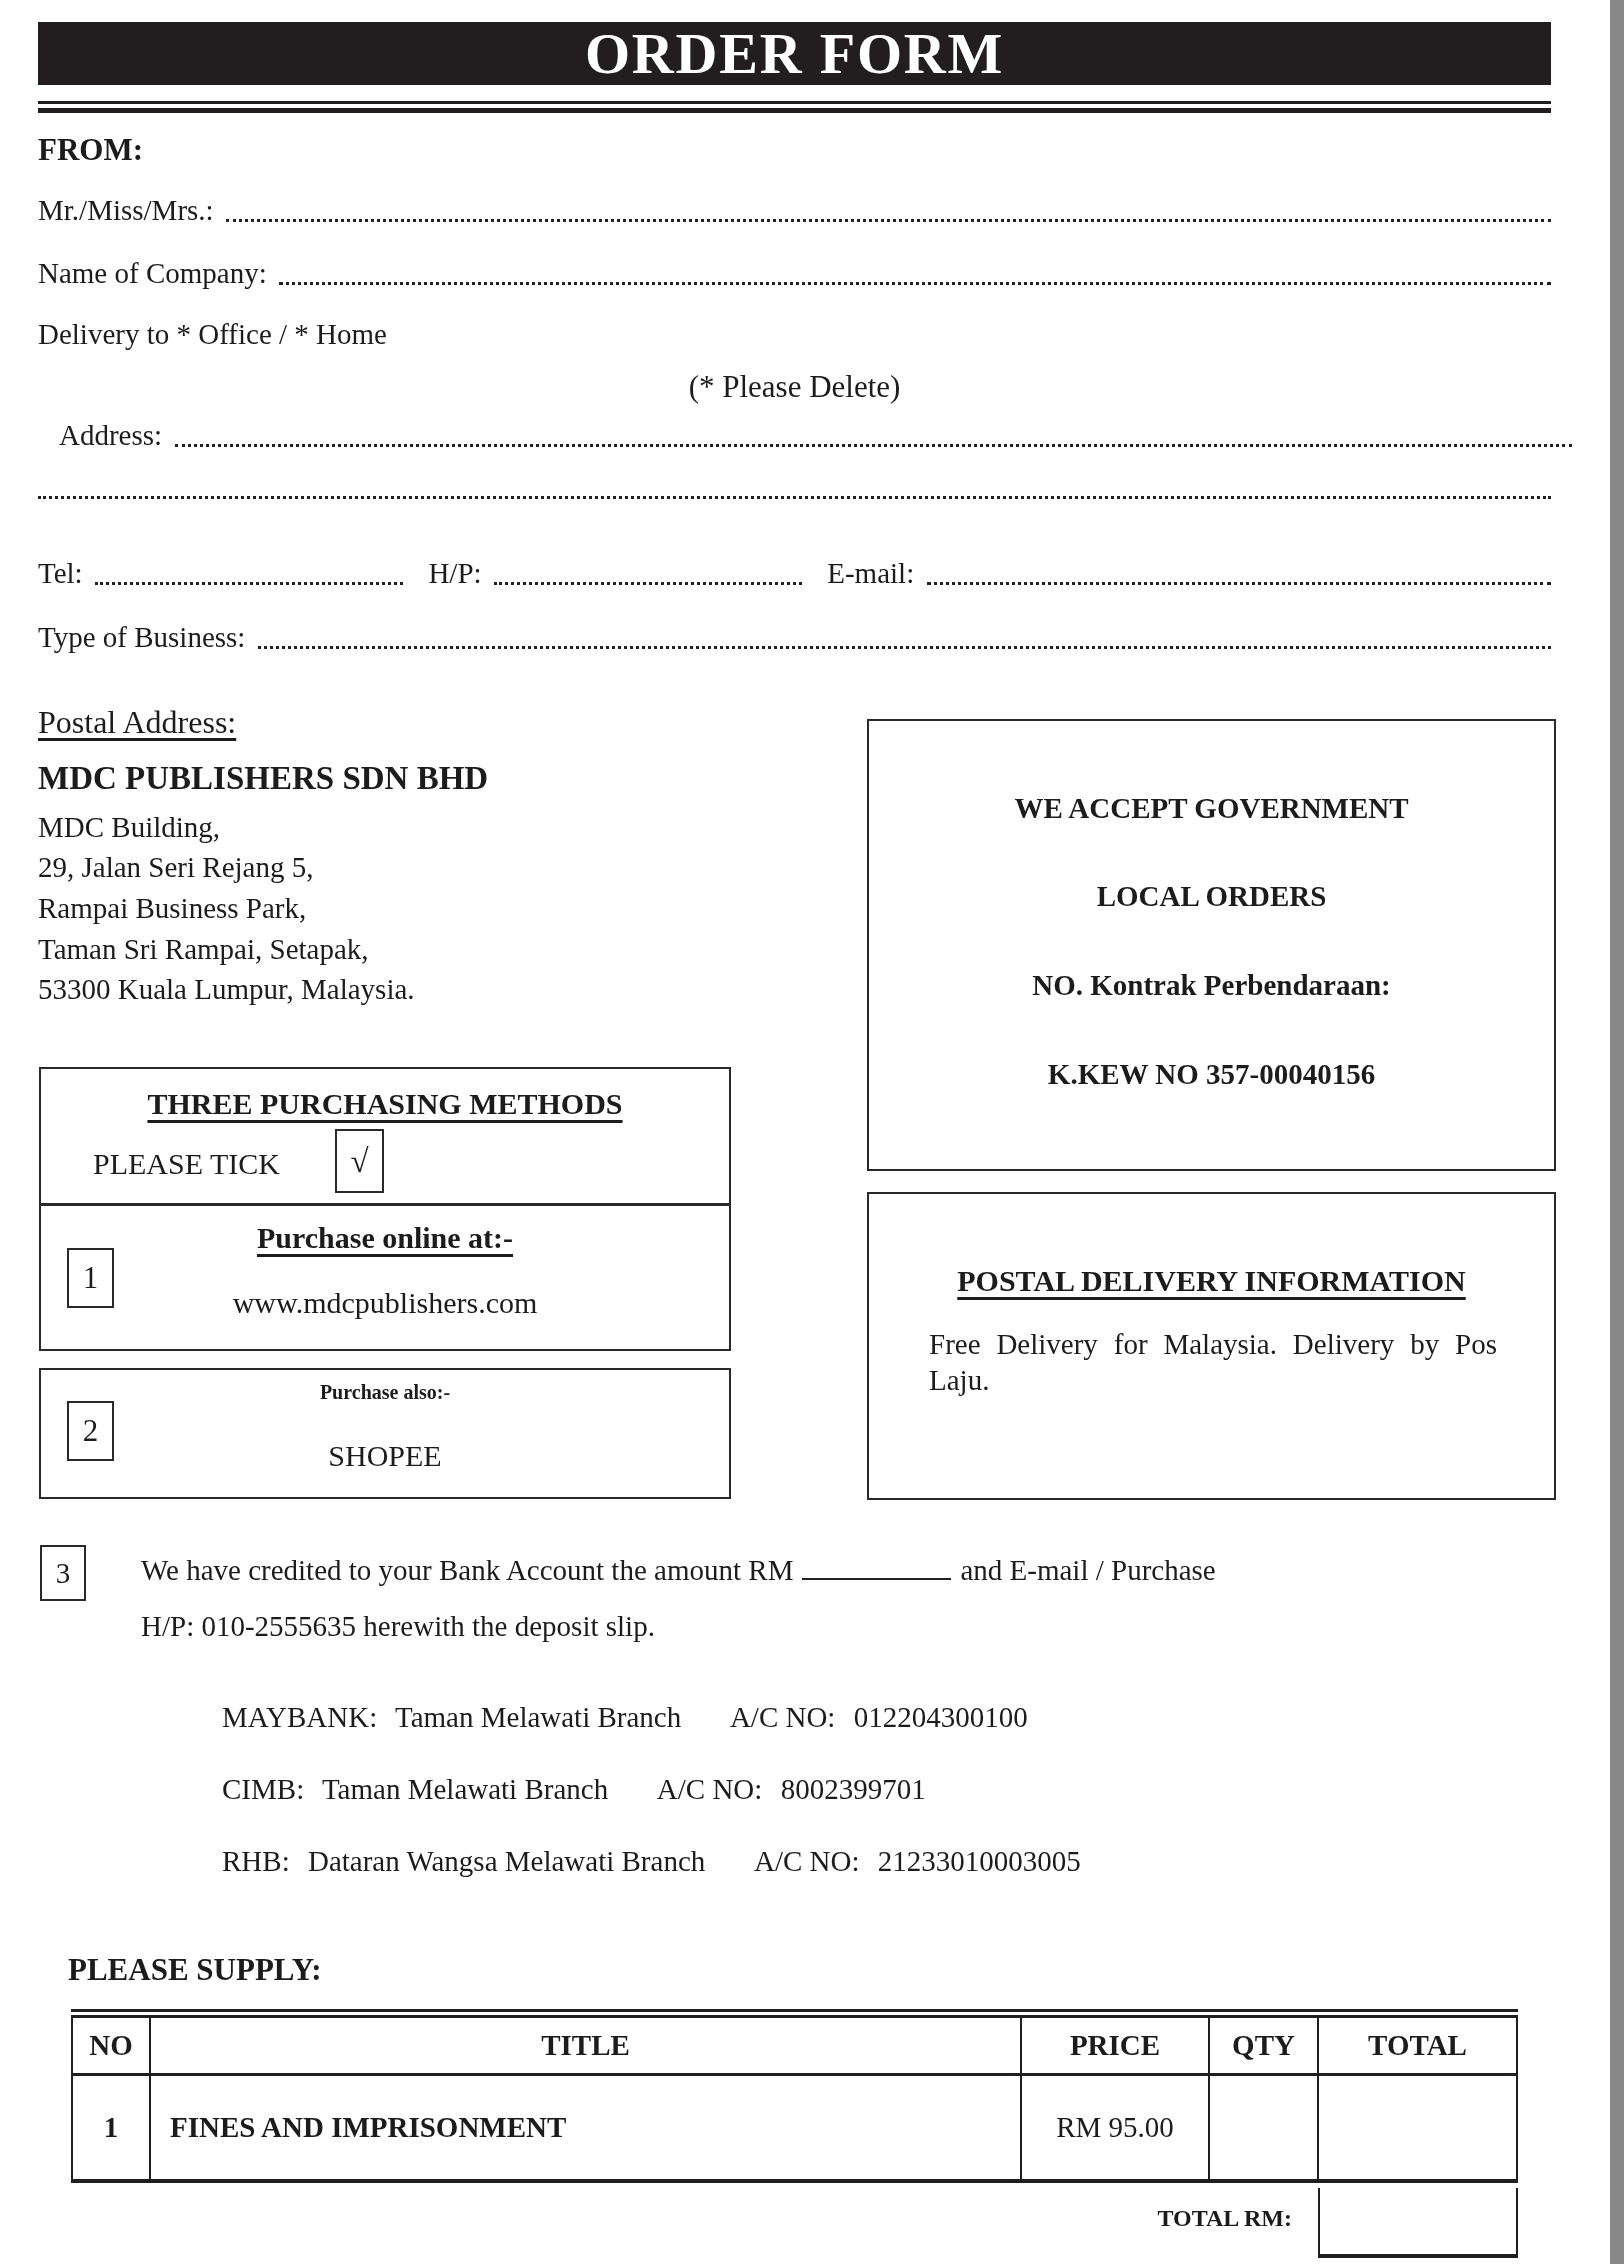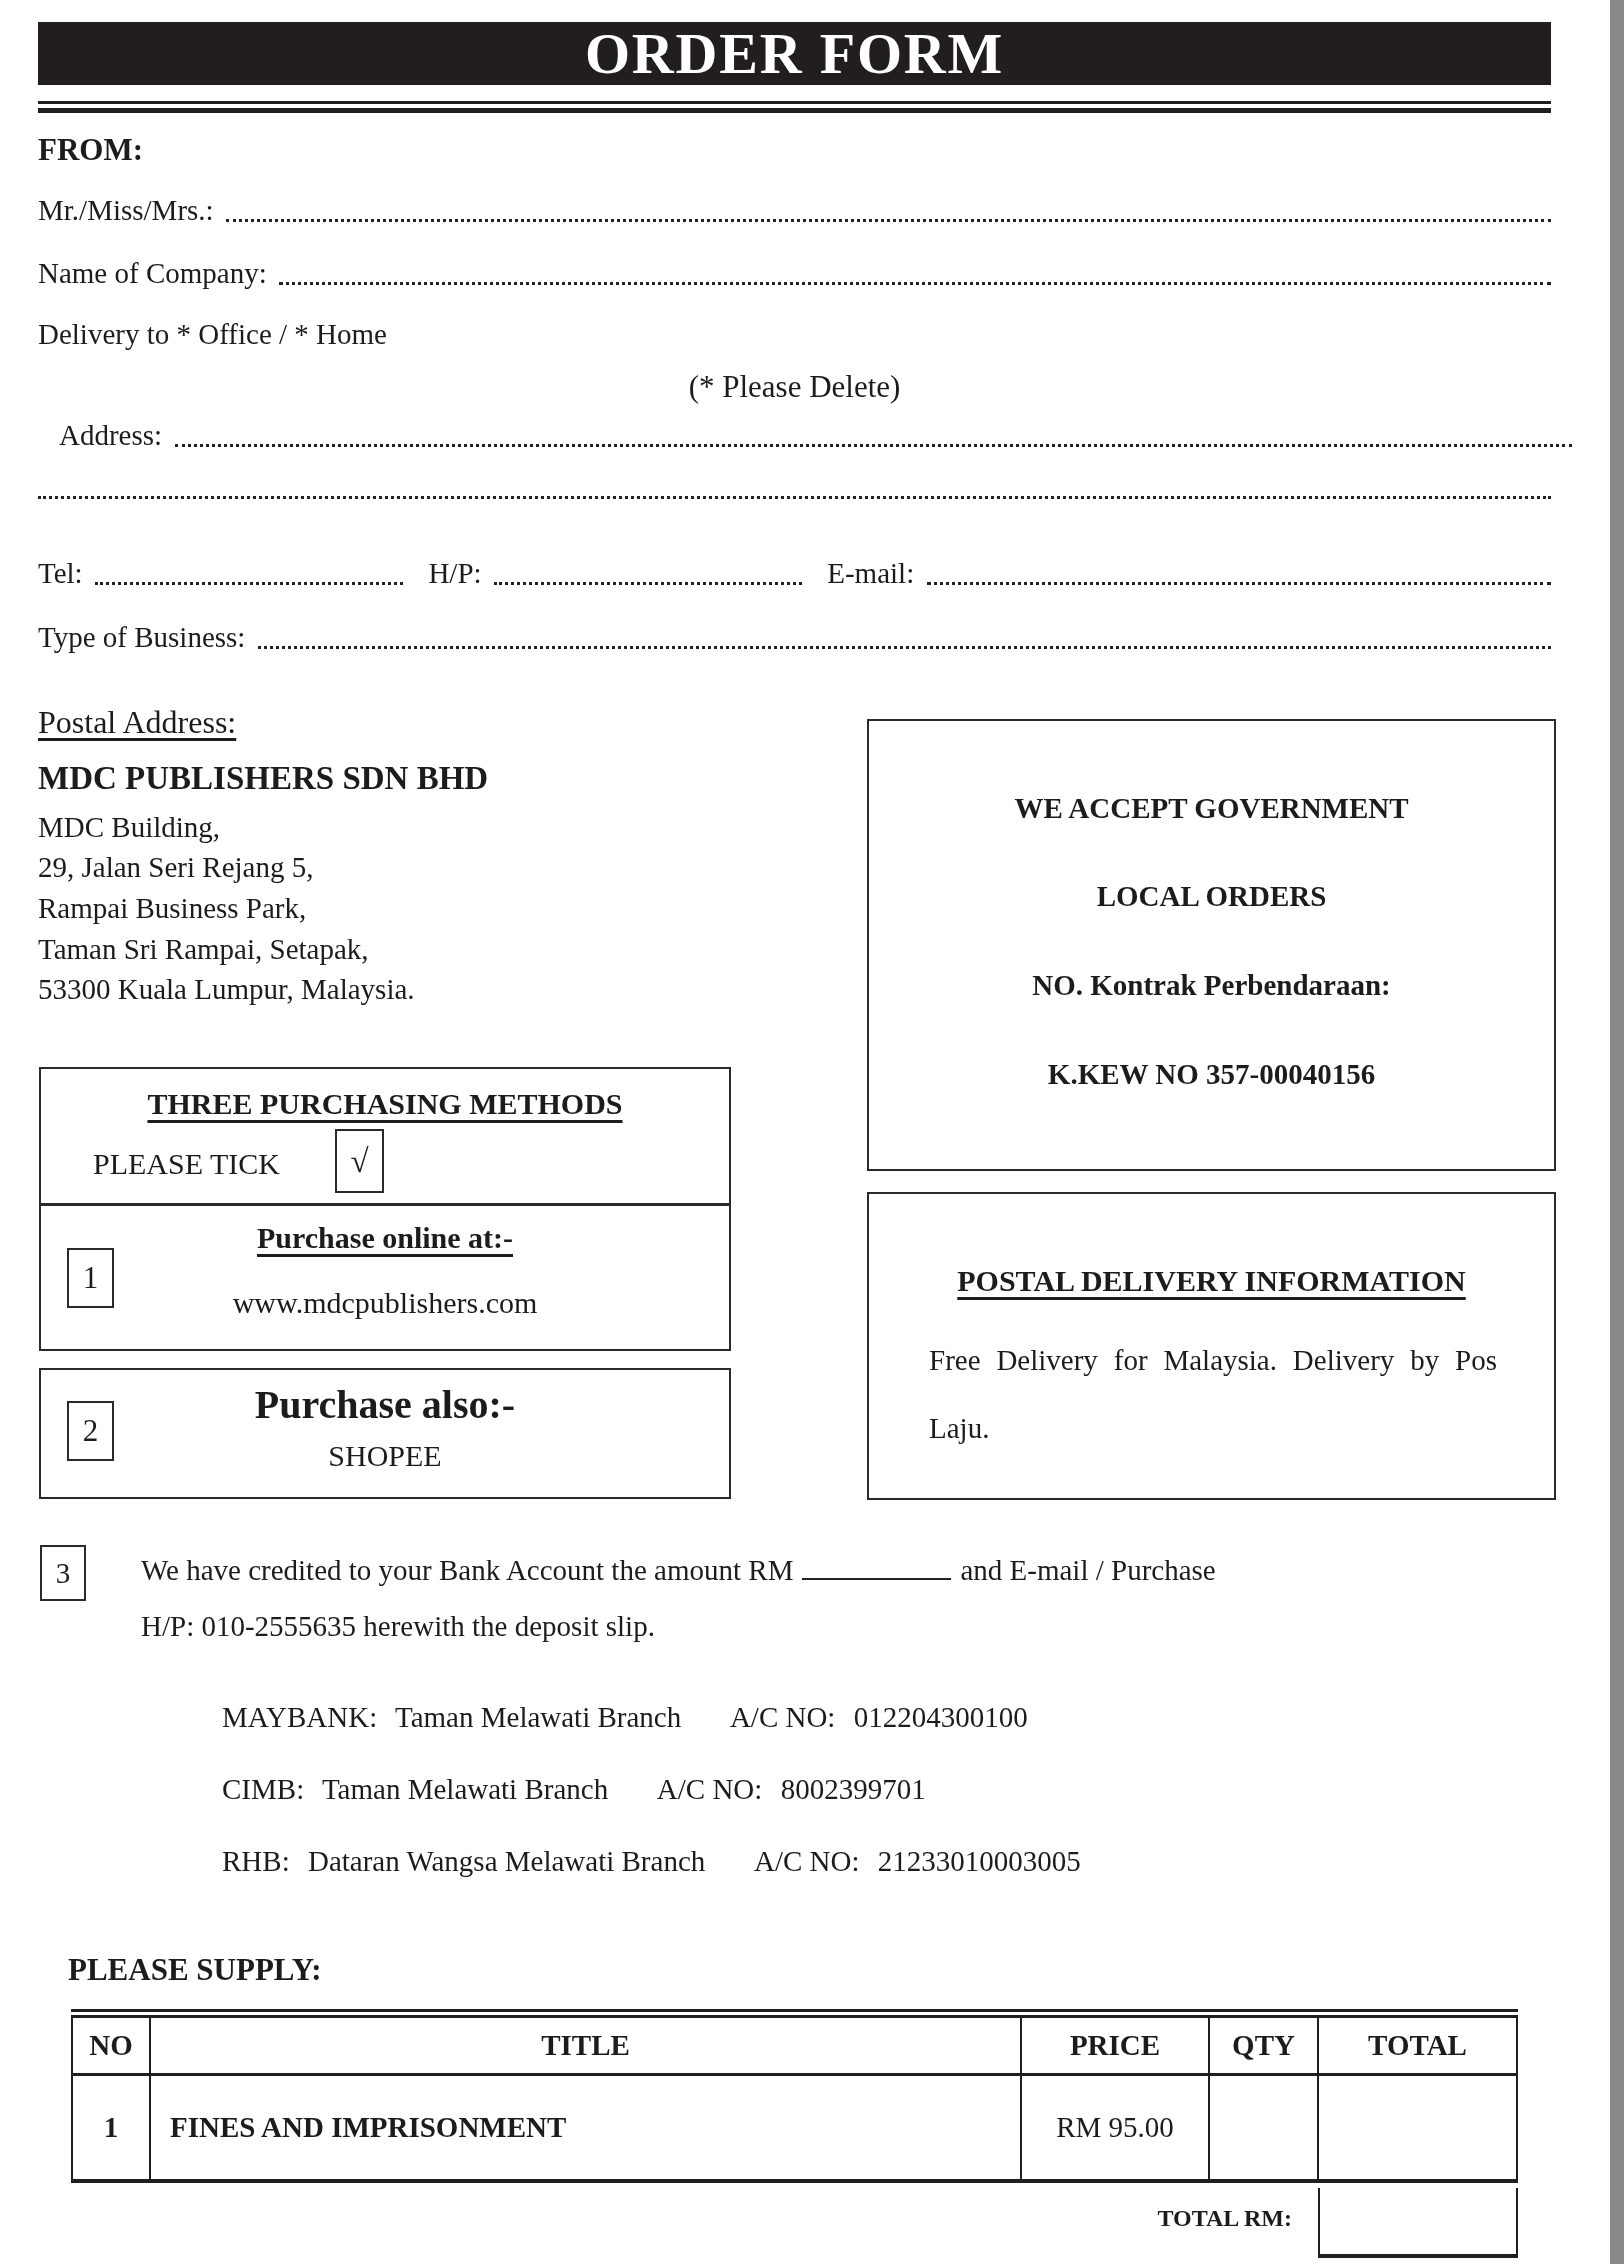--- a/index.html
+++ b/index.html
@@ -36,37 +36,37 @@
   .postal-head{left:38px;top:704px;font-size:32px;text-decoration:underline;text-underline-offset:5.4px;}
   .postal-co{left:38px;top:760px;font-size:33px;font-weight:bold;}
   .postal-line{left:38px;font-size:29px;}
 
   
   .gov-box{left:867px;top:719px;width:685px;height:448px;border:2.7px solid #2a2a2a;}
   .gov-line{position:absolute;left:0;width:100%;text-align:center;font-size:29px;font-weight:bold;}
   .pd-box{left:867px;top:1192px;width:685px;height:304px;border:2.7px solid #2a2a2a;}
   .pd-title{position:absolute;top:70px;left:0;width:100%;text-align:center;font-size:30px;font-weight:bold;
             text-decoration:underline;text-underline-offset:6.3px;text-decoration-thickness:2.7px;}
-  .pd-body{position:absolute;top:132px;left:60px;width:568px;font-size:29px;line-height:68px;text-align:justify;}
+  .pd-body{position:absolute;top:132px;left:60px;width:568px;font-size:29px;line-height:36px;text-align:justify;}
 
   .pm-box{left:39px;top:1067px;width:688px;height:280px;border:2.7px solid #2a2a2a;}
   .pm-title{position:absolute;top:18px;left:0;width:100%;text-align:center;font-size:30px;font-weight:bold;
             text-decoration:underline;text-underline-offset:6.3px;text-decoration-thickness:2.7px;}
   .pm-tick-label{position:absolute;left:52px;top:78px;font-size:30px;}
   .tickbox{position:absolute;left:294px;top:60px;width:45px;height:60px;border:2.7px solid #2a2a2a;
            display:flex;align-items:center;justify-content:center;font-size:33px;}
   .pm-divider{position:absolute;left:0;top:134px;width:100%;height:2.7px;background:#2a2a2a;}
   .numbox{width:43px;height:56px;border:2.7px solid #2a2a2a;display:flex;align-items:center;justify-content:center;font-size:31px;}
   .pm-online{position:absolute;top:152px;left:0;width:100%;text-align:center;font-size:30px;font-weight:bold;
              text-decoration:underline;text-underline-offset:6.3px;text-decoration-thickness:2.7px;}
   .pm-num1{position:absolute;left:26px;top:179px;}
   .pm-url{position:absolute;top:217px;left:0;width:100%;text-align:center;font-size:30px;}
 
   .pm2-box{left:39px;top:1368px;width:688px;height:127px;border:2.7px solid #2a2a2a;}
-  .pm2-title{position:absolute;top:11px;left:0;width:100%;text-align:center;font-size:40px;font-weight:bold;}
+  .pm2-title{position:absolute;top:11px;left:0;width:100%;text-align:center;font-size:20px;font-weight:bold;}
   .pm2-num{position:absolute;left:26px;top:31px;}
   .pm2-shopee{position:absolute;top:69px;left:0;width:100%;text-align:center;font-size:30px;}
 
   
   .numbox3{left:40px;top:1545px;width:42px;height:52px;border:2.7px solid #2a2a2a;
            display:flex;align-items:center;justify-content:center;font-size:29px;}
   .credit1{left:141px;top:1554px;width:1321px;font-size:29px;}
   .credit2{left:141px;top:1610px;width:1321px;font-size:29px;}
   .blank-line{display:inline-block;width:149px;height:20px;border-bottom:2.7px solid #222;margin:0 9px;}
   .bank-line{left:222px;font-size:29px;}

